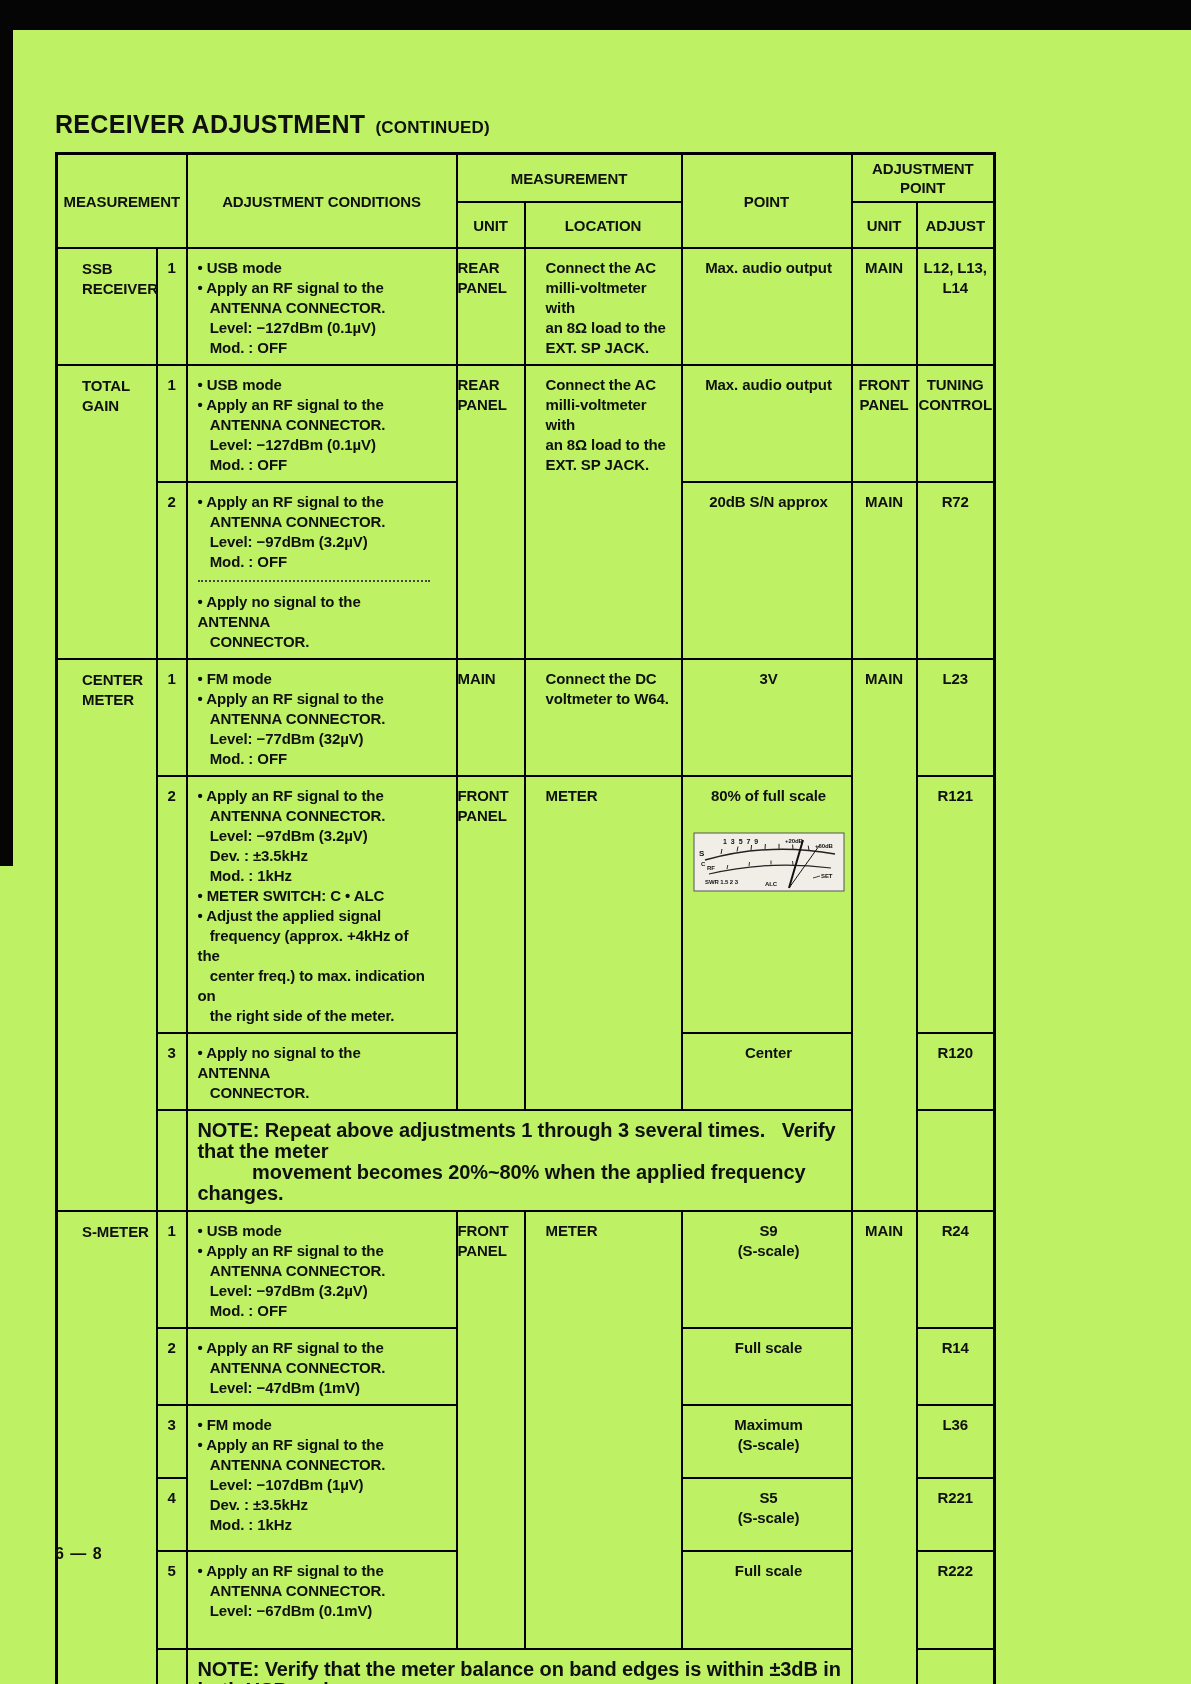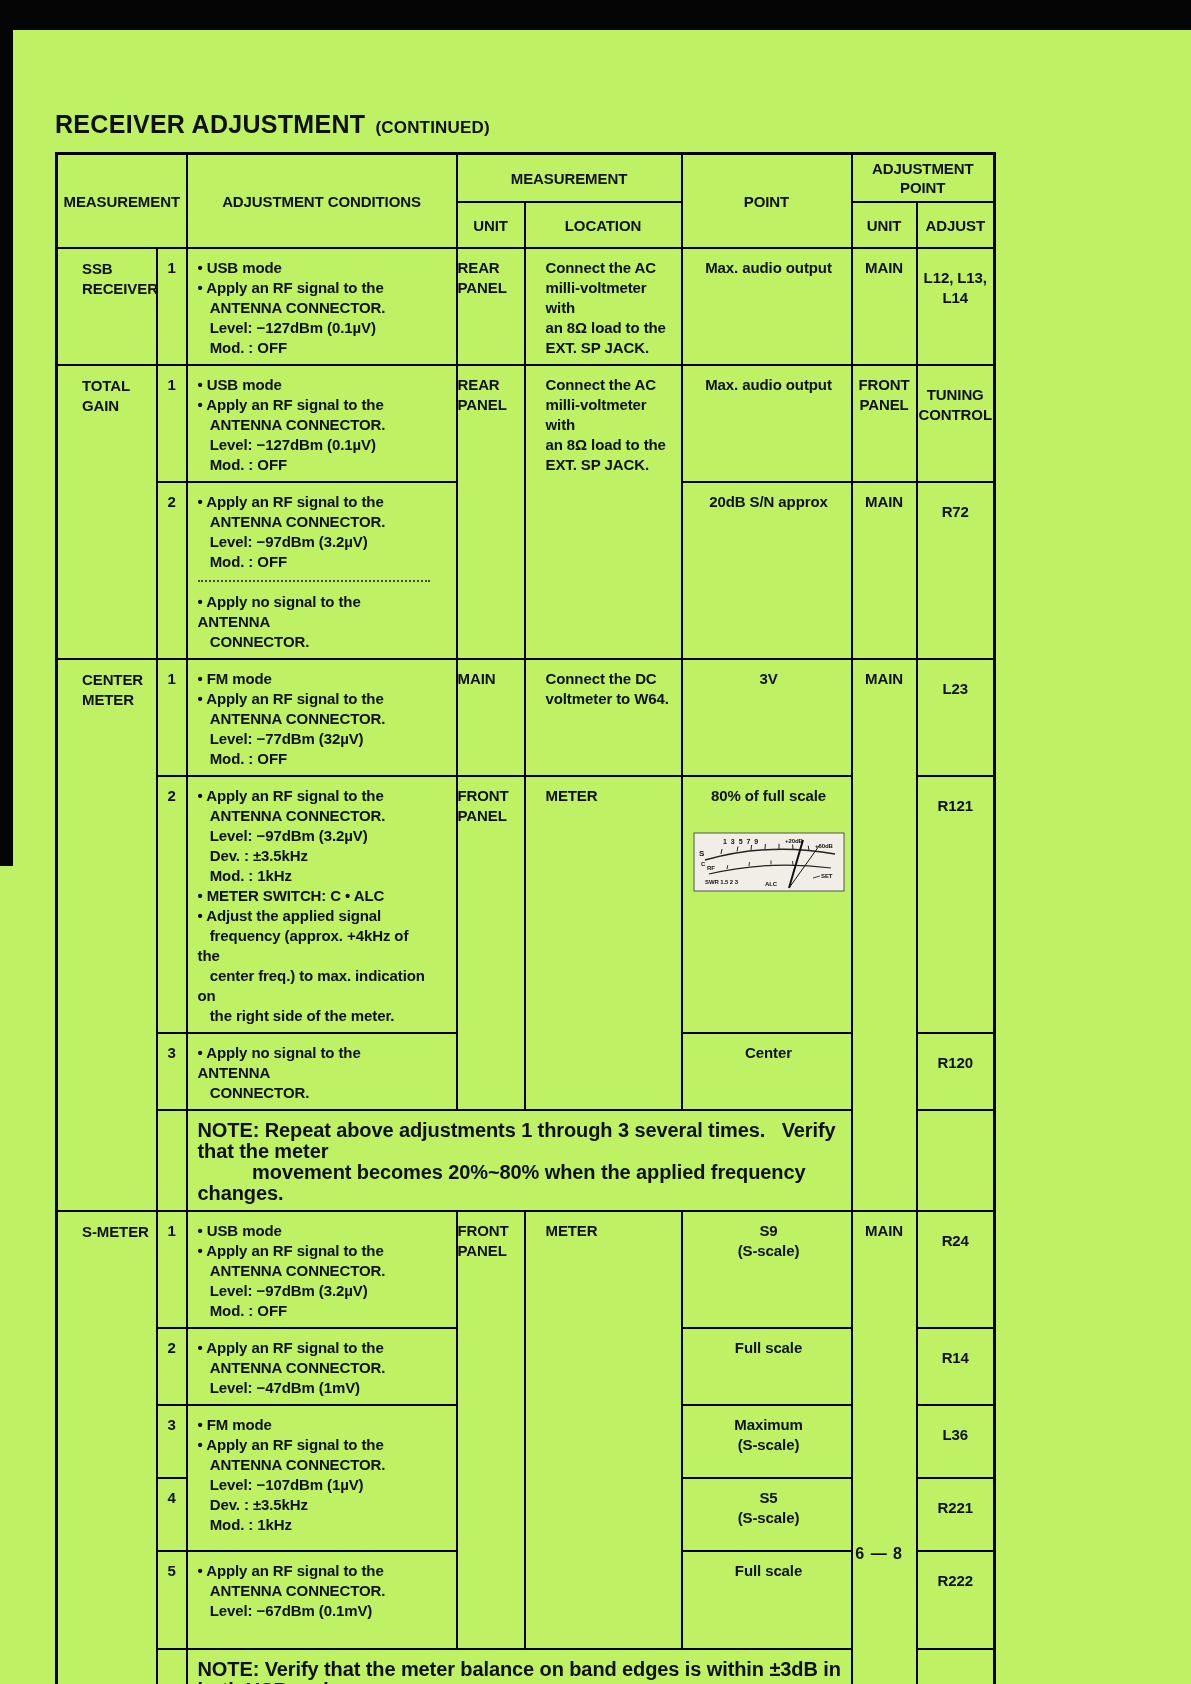--- a/index.html
+++ b/index.html
@@ -28,30 +28,30 @@
   .adj thead th { text-align:center; vertical-align:middle; font-size:15px; padding:4px 2px; line-height:19px; }
 
   .pre { white-space:pre-wrap; }
   td.name { padding:10px 6px 6px 24px; line-height:20px; }
   td.step { text-align:center; padding-top:10px; font-weight:bold; }
   td.cond { padding:9px 24px 6px 10px; line-height:20px; }
   td.munit { text-align:left; padding-top:9px; line-height:20px; }
   td.loc { padding:9px 4px 6px 20px; line-height:20px; }
   td.val { padding:9px 6px 22px 10px; line-height:20px;text-align:center; }
   td.aunit { text-align:center; padding-top:9px; line-height:20px; }
-  td.adjp { text-align:center; padding-top:19px; line-height:20px;margin-top:20px; }
+  td.adjp { text-align:center; padding-top:9px; line-height:20px;margin-top:20px; }
   td.note { padding:9px 6px 6px 10px; line-height:21px; font-size:20px; }
   td.empty { }
 
   .dotted-divider { border-top:2px dotted #444; margin:8px 2px 10px 0; height:0; }
 
   .meter-wrap { margin-top:26px; }
   svg.meter { display:block; }
 
-  .page-number { position:absolute; left:55px; top:1545px; width:848px; text-align:right; font-size:16px; font-weight:bold; letter-spacing:1px; }
+  .page-number { position:absolute; left:55px; top:1545px; width:848px; text-align:left; font-size:16px; font-weight:bold; letter-spacing:1px; }
 </style>
 </head>
 <body>
 
 <div class="page">
   <div class="scan-top"></div>
   <div class="scan-left"></div>
 
   <h1 class="title"><span>RECEIVER ADJUSTMENT</span><span class="subtitle">(CONTINUED)</span></h1>
 

